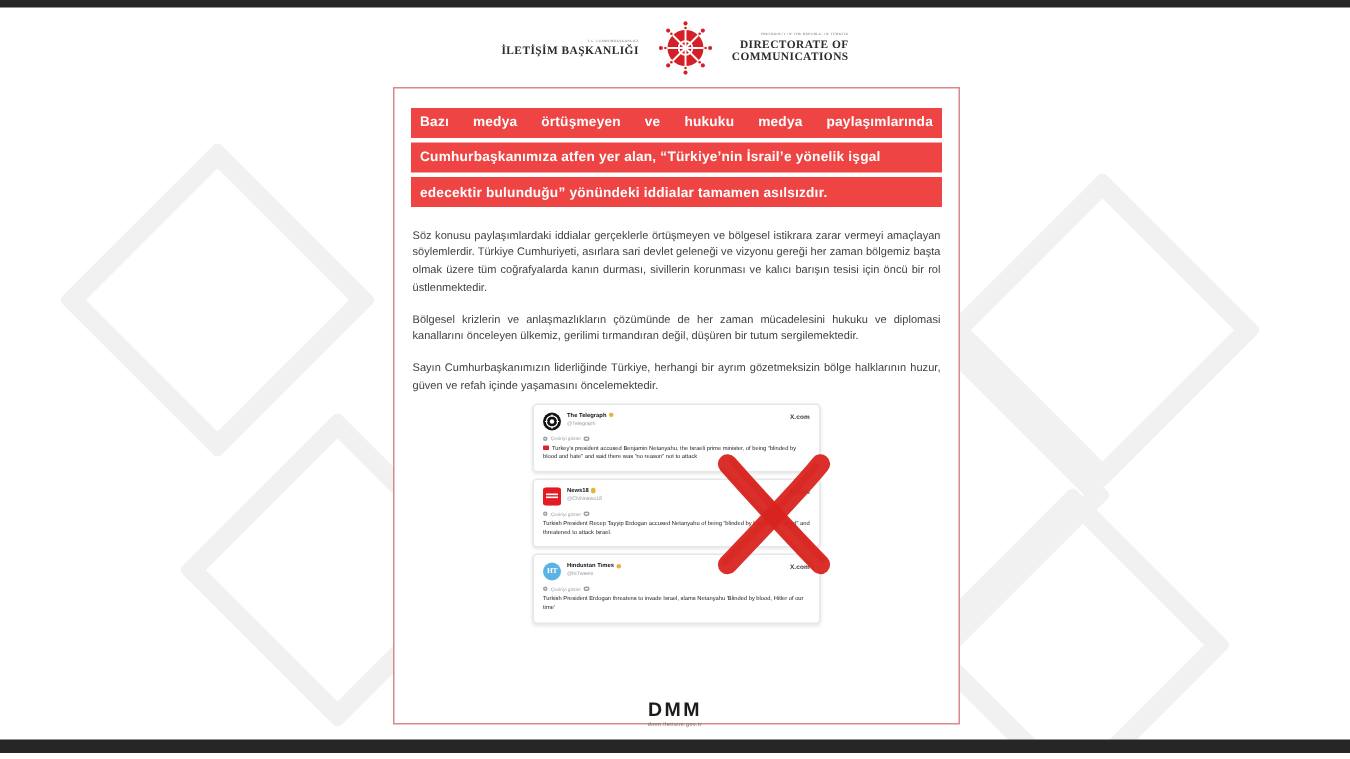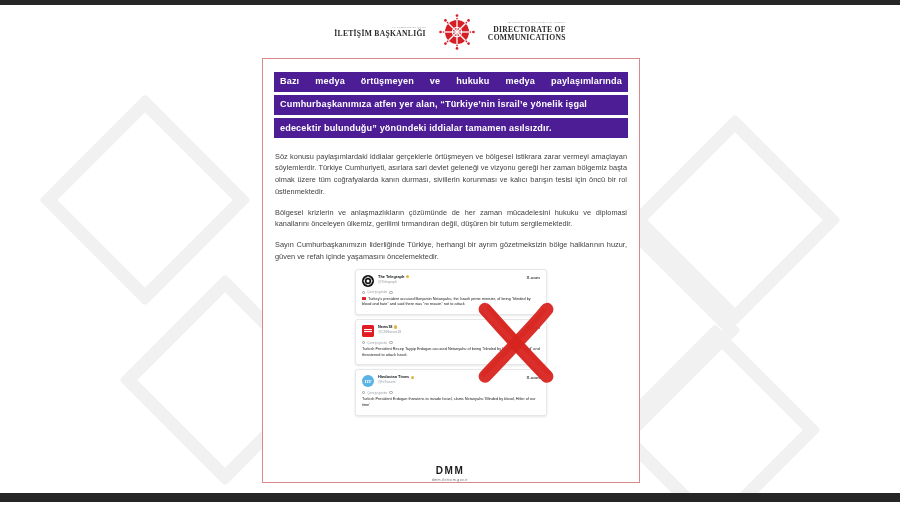--- a/index.html
+++ b/index.html
@@ -99,21 +99,21 @@
     left: 262px; top: 58px;
     width: 378px; height: 425px;
     background: #ffffff;
     border: 1.6px solid #d9888c;
     box-shadow: 0 0 0 0 transparent;
   }
 
   
   .headline { padding: 13px 11px 0 11px; }
   .hl-line {
-    background: #4c1d95;
+    background: #ef4444;
     color: #ffffff;
     font-size: 9.1px;
     font-weight: bold;
     letter-spacing: .15px;
     line-height: 1.0;
     padding: 5.3px 6px 5.6px 6px;
     margin-bottom: 3.2px;
     display: block;
     white-space: nowrap;
   }
@@ -230,21 +230,21 @@
   .red-x svg { display: block; overflow: visible; }
 
   
   .footer {
     position: absolute;
     left: 0; top: 466px;
     width: 900px;
     text-align: center;
   }
   .dmm {
-    font-size: 10px;
+    font-size: 13px;
     font-weight: bold;
     letter-spacing: 1.6px;
     color: #1c1c1e;
     line-height: 1;
   }
   .dmm-url {
     font-size: 3.6px;
     color: #6d6e71;
     letter-spacing: .35px;
     margin-top: 1.5px;

